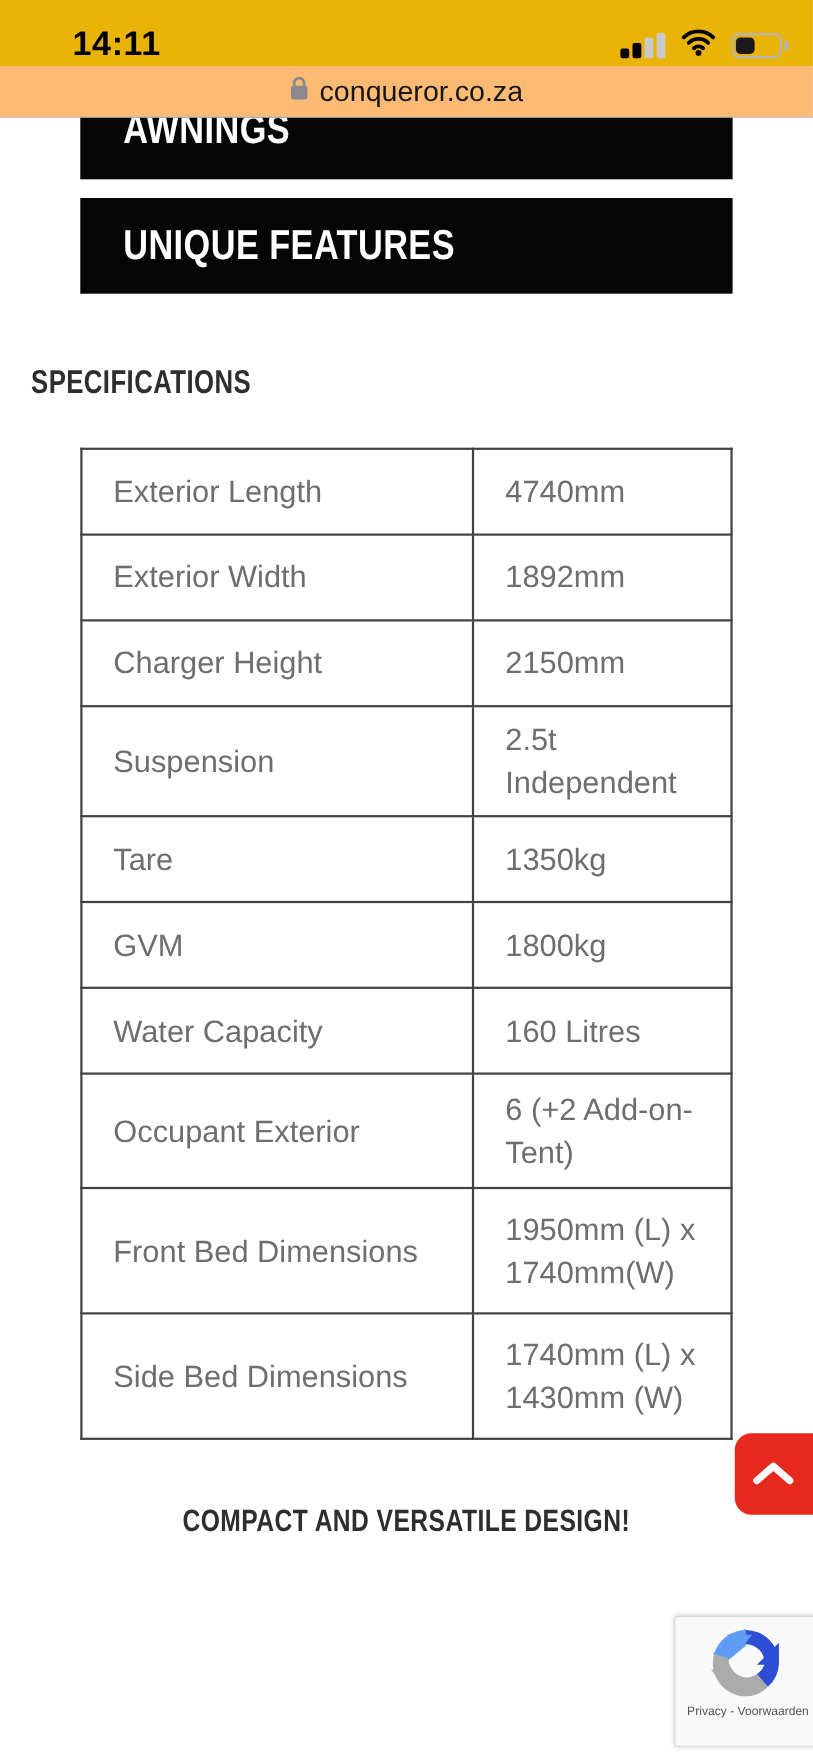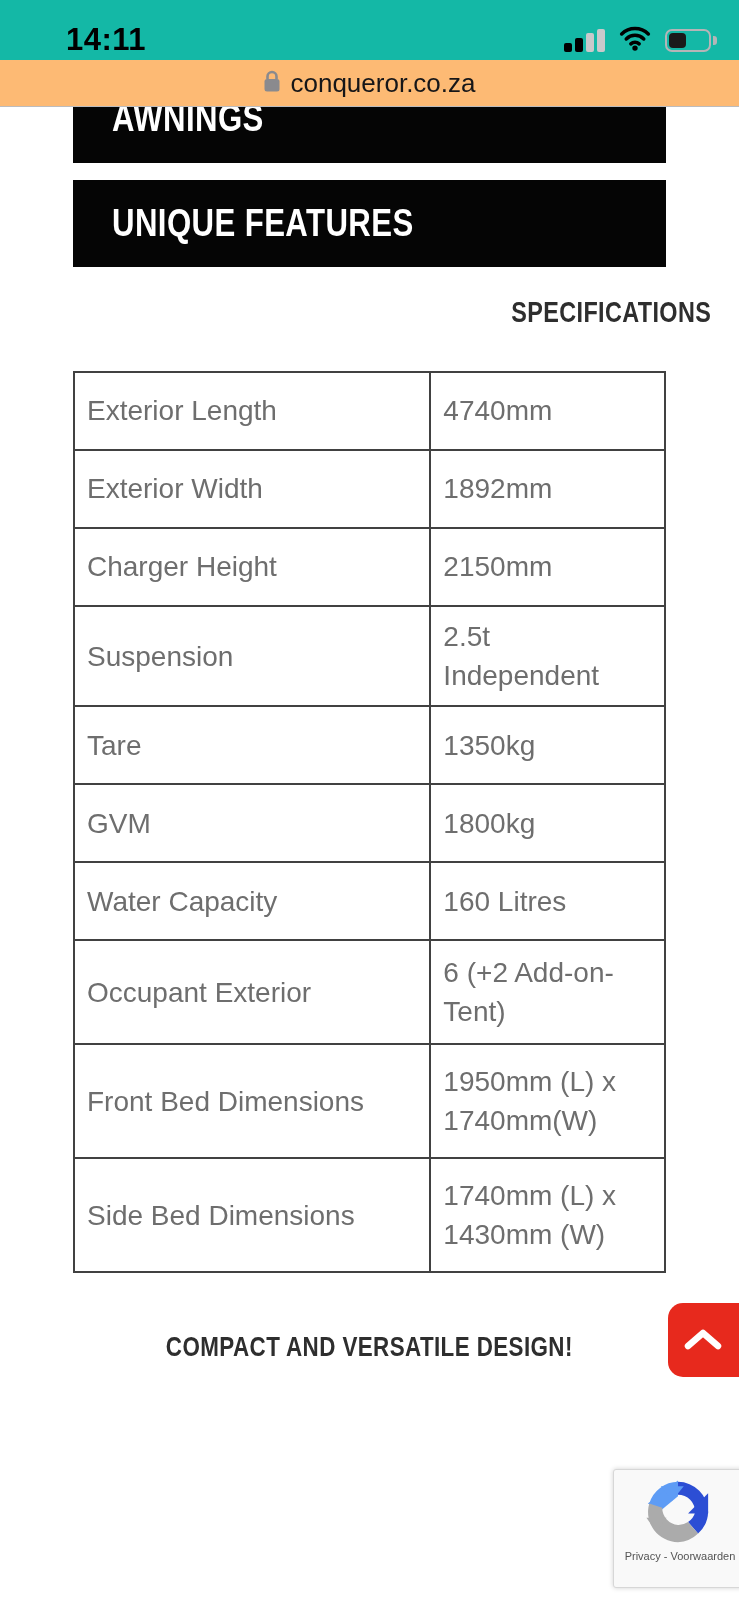--- a/index.html
+++ b/index.html
@@ -7,21 +7,21 @@
   body {
     position:relative;
     background:#ffffff;
     overflow:hidden;
     font-family:"Liberation Sans", sans-serif;
     -webkit-font-smoothing:antialiased;
   }
 
   
   .statusbar {
-    position:relative; height:60px; background:#14b8a6;
+    position:relative; height:60px; background:#eab308;
   }
   .sb-time {
     position:absolute; left:66px; top:22px;
     font-size:31px; font-weight:700; color:#000; letter-spacing:.5px;
   }
   .sb-icons { position:absolute; right:28px; top:26px; display:flex; align-items:center; gap:13px; }
   .cellbars { display:flex; align-items:flex-end; gap:3px; height:23px; }
   .cellbars i { display:block; width:8px; border-radius:2px; }
   .cellbars i:nth-child(1){ height:9px;  background:#000; }
   .cellbars i:nth-child(2){ height:14px; background:#000; }
@@ -49,35 +49,35 @@
   }
   .banner.cut { margin-top:-34px; height:90px; }
   .banner + .banner { margin-top:17px; }
   .banner .label {
     color:#ffffff; font-size:38px; font-weight:700;
     transform:scaleX(.82); transform-origin:left center;
     display:inline-block; white-space:nowrap; letter-spacing:.5px;
   }
 
   .section-title {
-    margin-top:30px; text-align:right;
+    margin-top:66px; text-align:left;
   }
   .section-title span {
     display:inline-block; font-size:30px; font-weight:700; color:#2e2e2e;
     transform:scaleX(.78); transform-origin:center; letter-spacing:.5px; line-height:1;
   }
 
   table.specs {
     margin:44px 73px 0; width:593px;
     border-collapse:collapse; table-layout:fixed;
   }
   table.specs td {
     border:2px solid #414141;
     font-size:28px; color:#6e6e6e; line-height:1.4;
-    vertical-align:middle; padding:10px 14px 10px 12px;
+    vertical-align:middle; padding:10px 14px 10px 28px;
   }
   table.specs td.lbl { width:60.3%; }
   table.specs tr.r1 td { height:78px; }
   table.specs tr.r2a td { height:104px; }
   table.specs tr.r2 td { height:114px; }
 
   .tagline { margin-top:58px; text-align:center; }
   .tagline span {
     display:inline-block; font-size:28px; font-weight:700; color:#2e2e2e;
     transform:scaleX(.8); transform-origin:center; letter-spacing:.5px;

